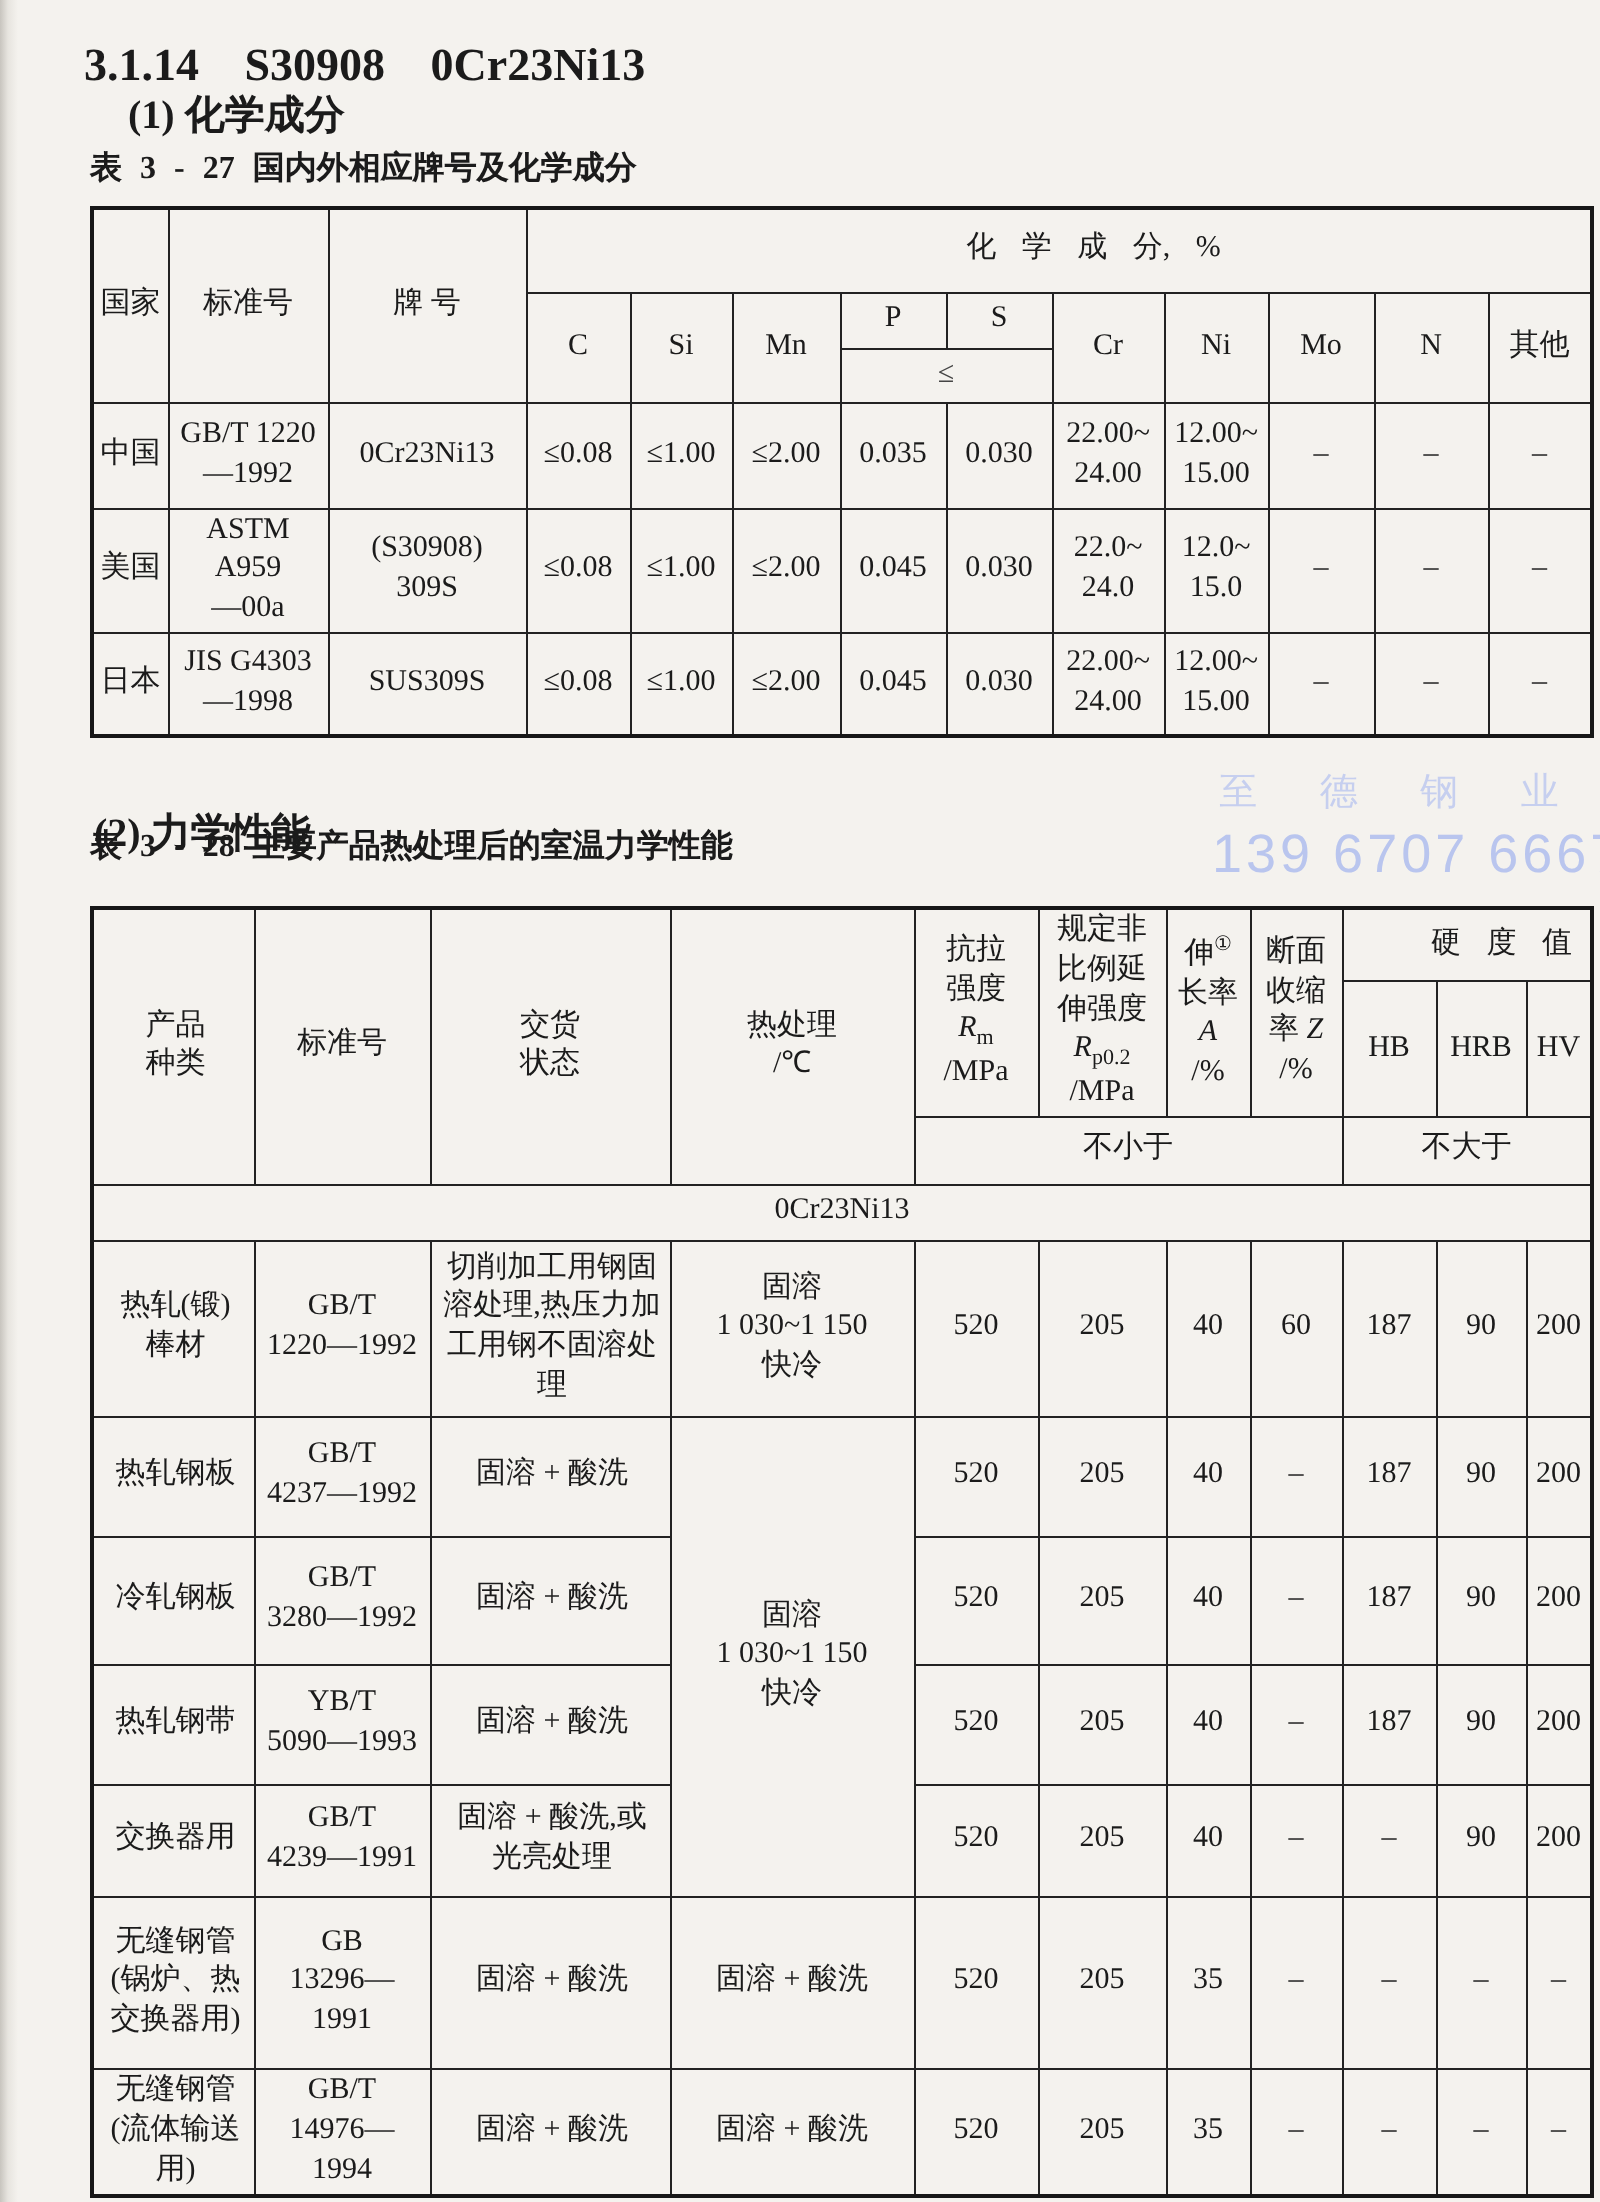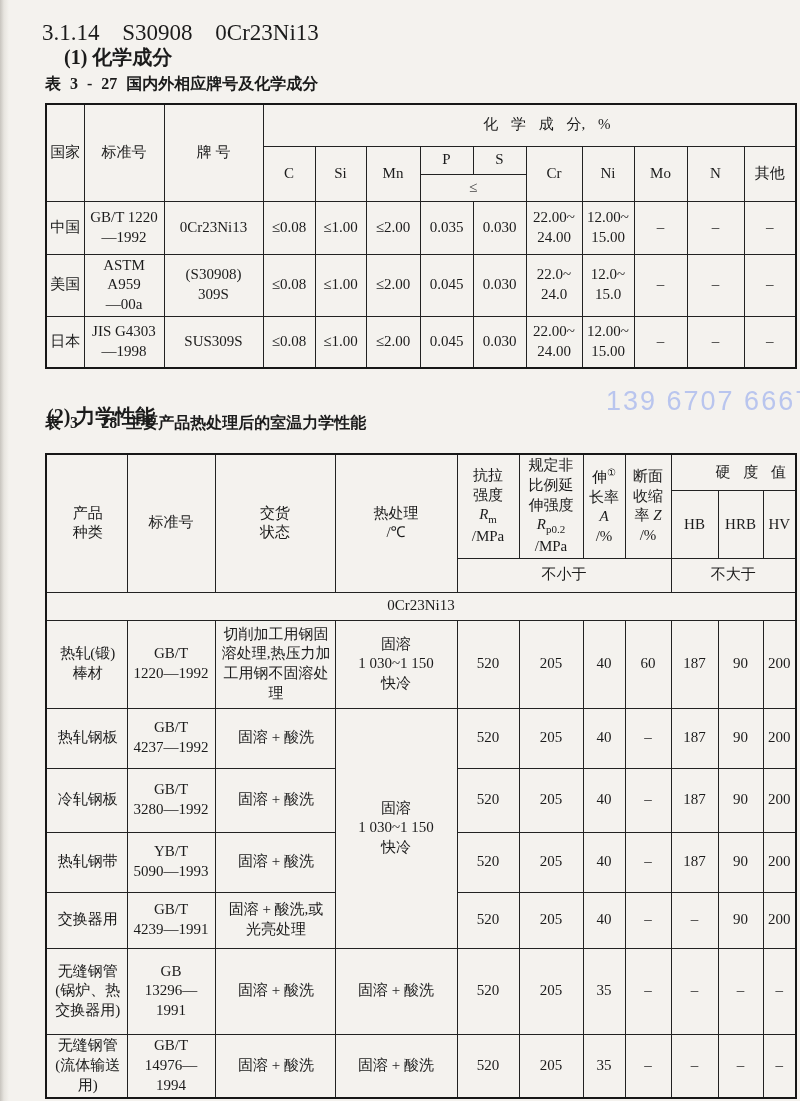--- a/index.html
+++ b/index.html
@@ -1,20 +1,20 @@
 <!DOCTYPE html>
 <html><head>
 <meta charset="utf-8">
 <style>
   html,body{margin:0;padding:0;background:#e8e6e2;}
   .page{position:relative;width:800px;height:1101px;background:#f4f2ee;
         font-family:"Liberation Serif",serif;color:#1b1b1b;overflow:hidden;}
   .scan-edge{position:absolute;left:0;top:0;width:9px;height:100%;
         background:linear-gradient(90deg,#aaa69f 0px,#dedbd5 4px,rgba(244,242,238,0) 9px);opacity:.6;}
-  .page-title{position:absolute;left:42px;top:5px;font-size:23px;font-weight:400;word-spacing:17px;}
+  .page-title{position:absolute;left:42px;top:5px;font-size:23px;font-weight:700;word-spacing:17px;}
   .section{position:absolute;font-size:20px;font-weight:600;}
   .section.s1{left:64px;top:44px;}
   .section.s2{left:47px;top:387px;margin-top:16px;}
   .caption{position:absolute;left:45px;width:750px;text-align:left;font-weight:700;font-size:16px;word-spacing:5px;}
   .caption.c1{top:74px;}
   .caption.c2{top:413px;}
   table{position:absolute;left:45px;border-collapse:collapse;table-layout:fixed;border:2.5px solid #171717;}
   table.t27{top:103px;width:750px;}
   table.t28{top:453px;width:750px;}
   td{border:1.5px solid #222;text-align:center;vertical-align:middle;
@@ -135,20 +135,21 @@
         <td>–</td>
         <td>–</td>
       </tr>
     </tbody>
   </table>
 
   <div class="section s2">(2) 力学性能</div>
   <div class="caption c2">表 3 - 28 主要产品热处理后的室温力学性能</div>
 
   <div class="watermark">
+    <div class="wm1">至 德 钢 业</div>
     <div class="wm2">139 6707 6667</div>
   </div>
 
   <table class="t28">
     <colgroup>
       <col style="width:81px">
         <col style="width:88px">
         <col style="width:120px">
         <col style="width:122px">
       <col style="width:62px">

